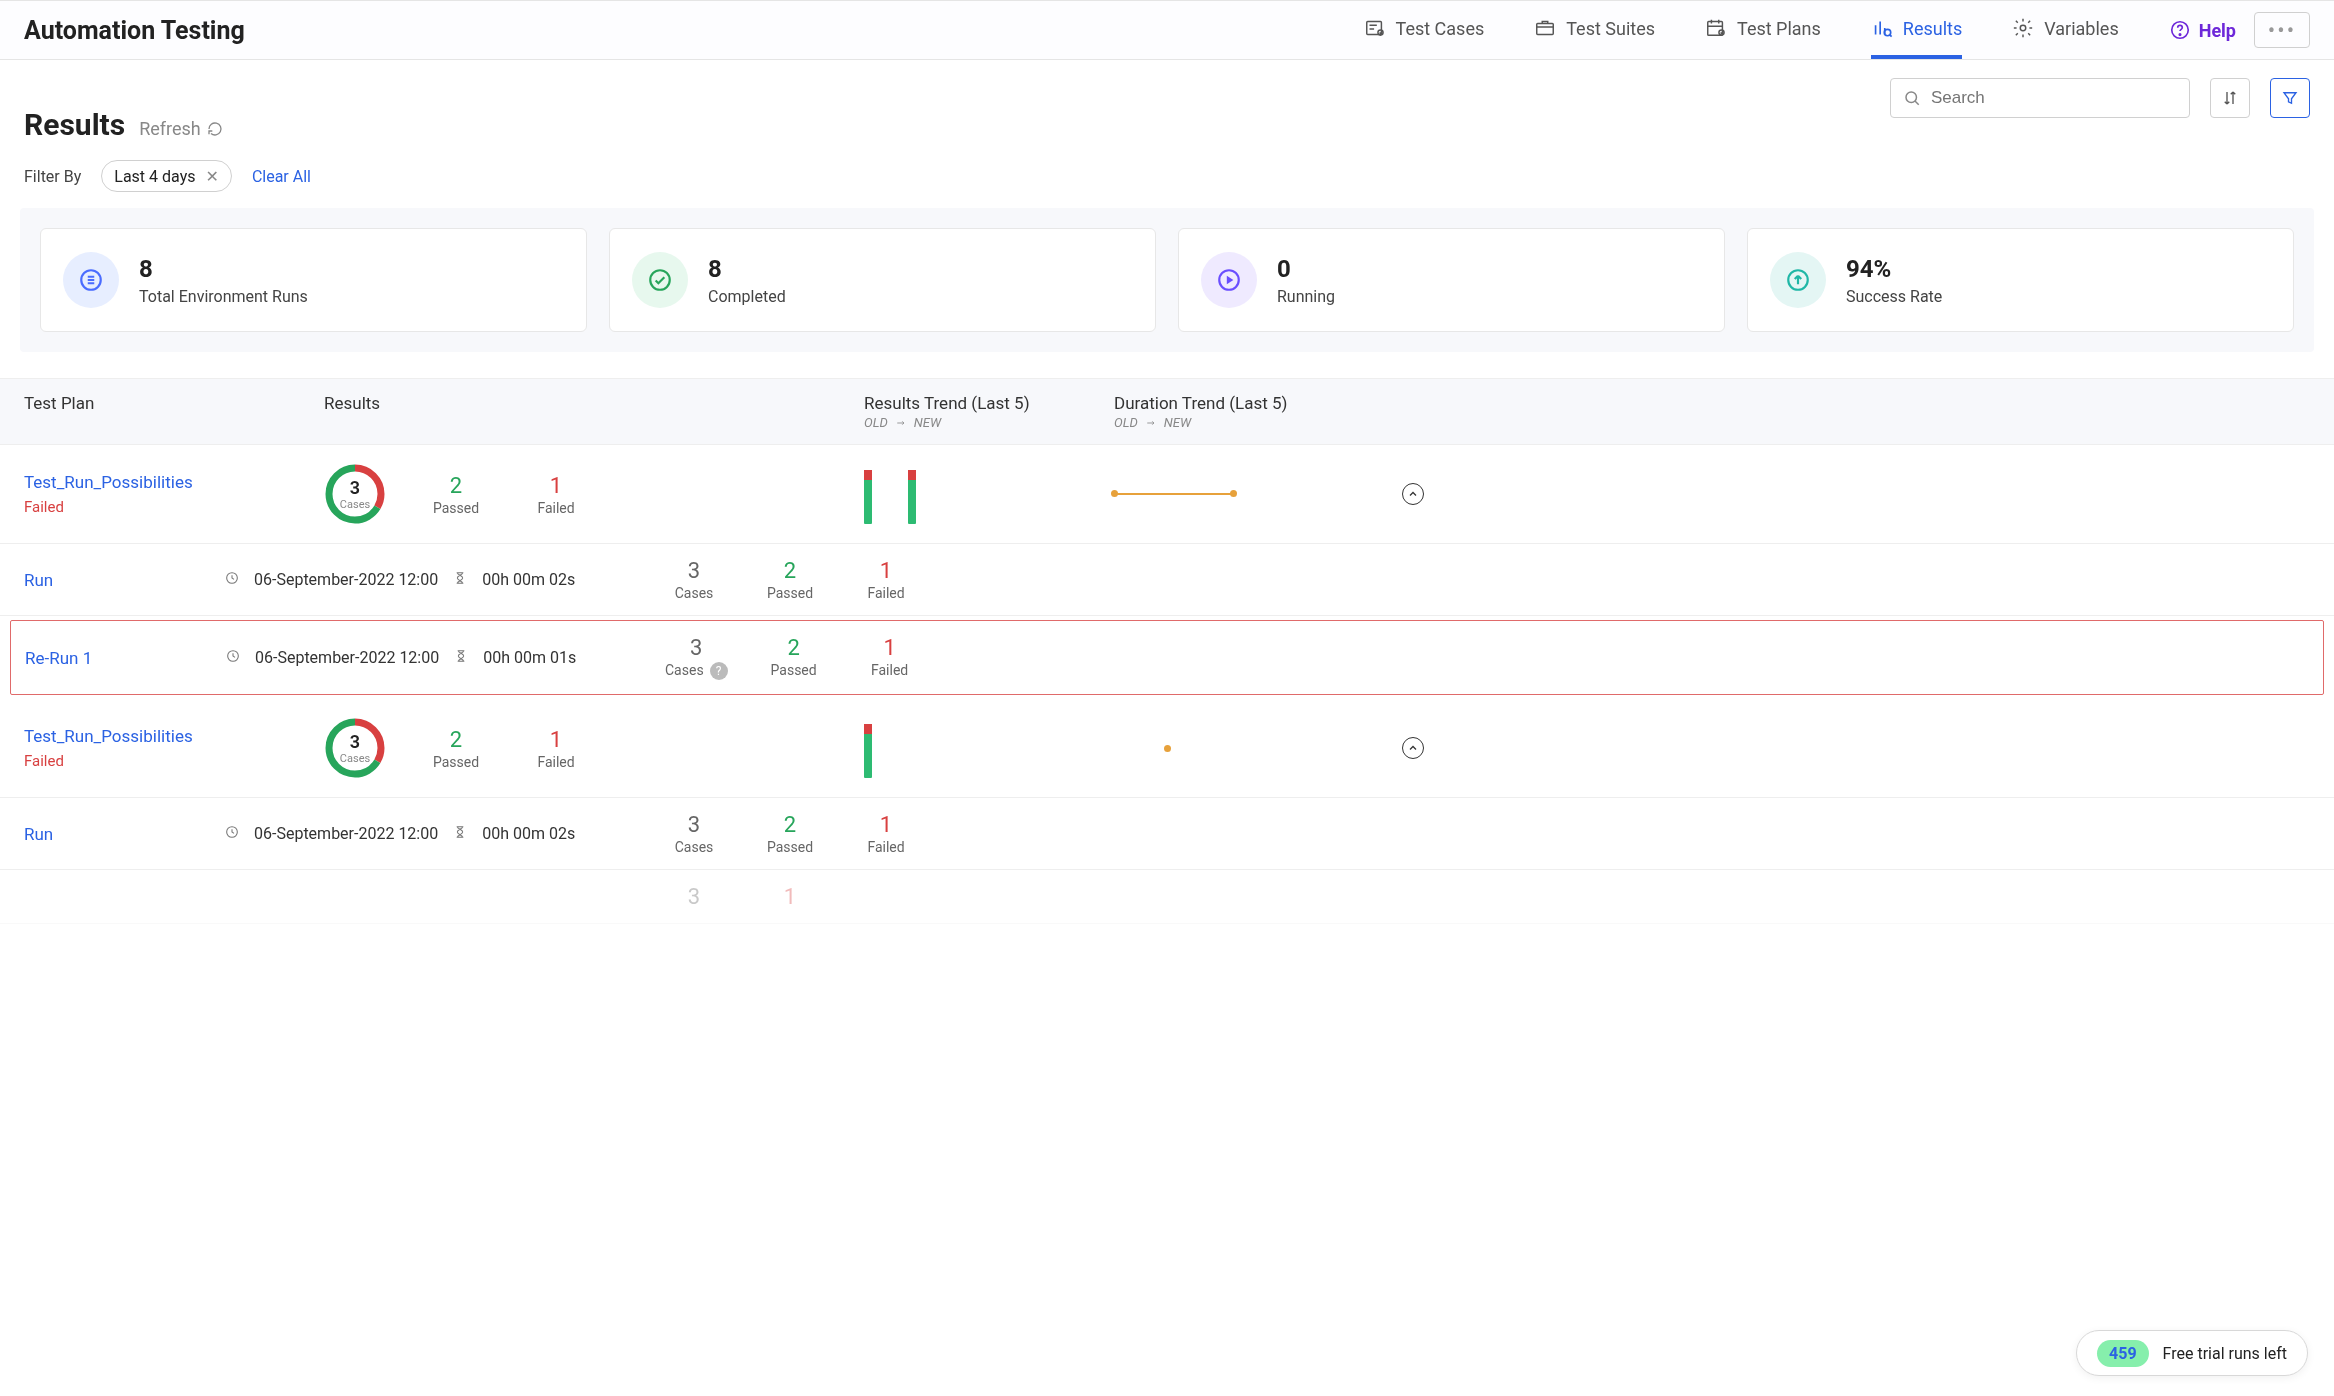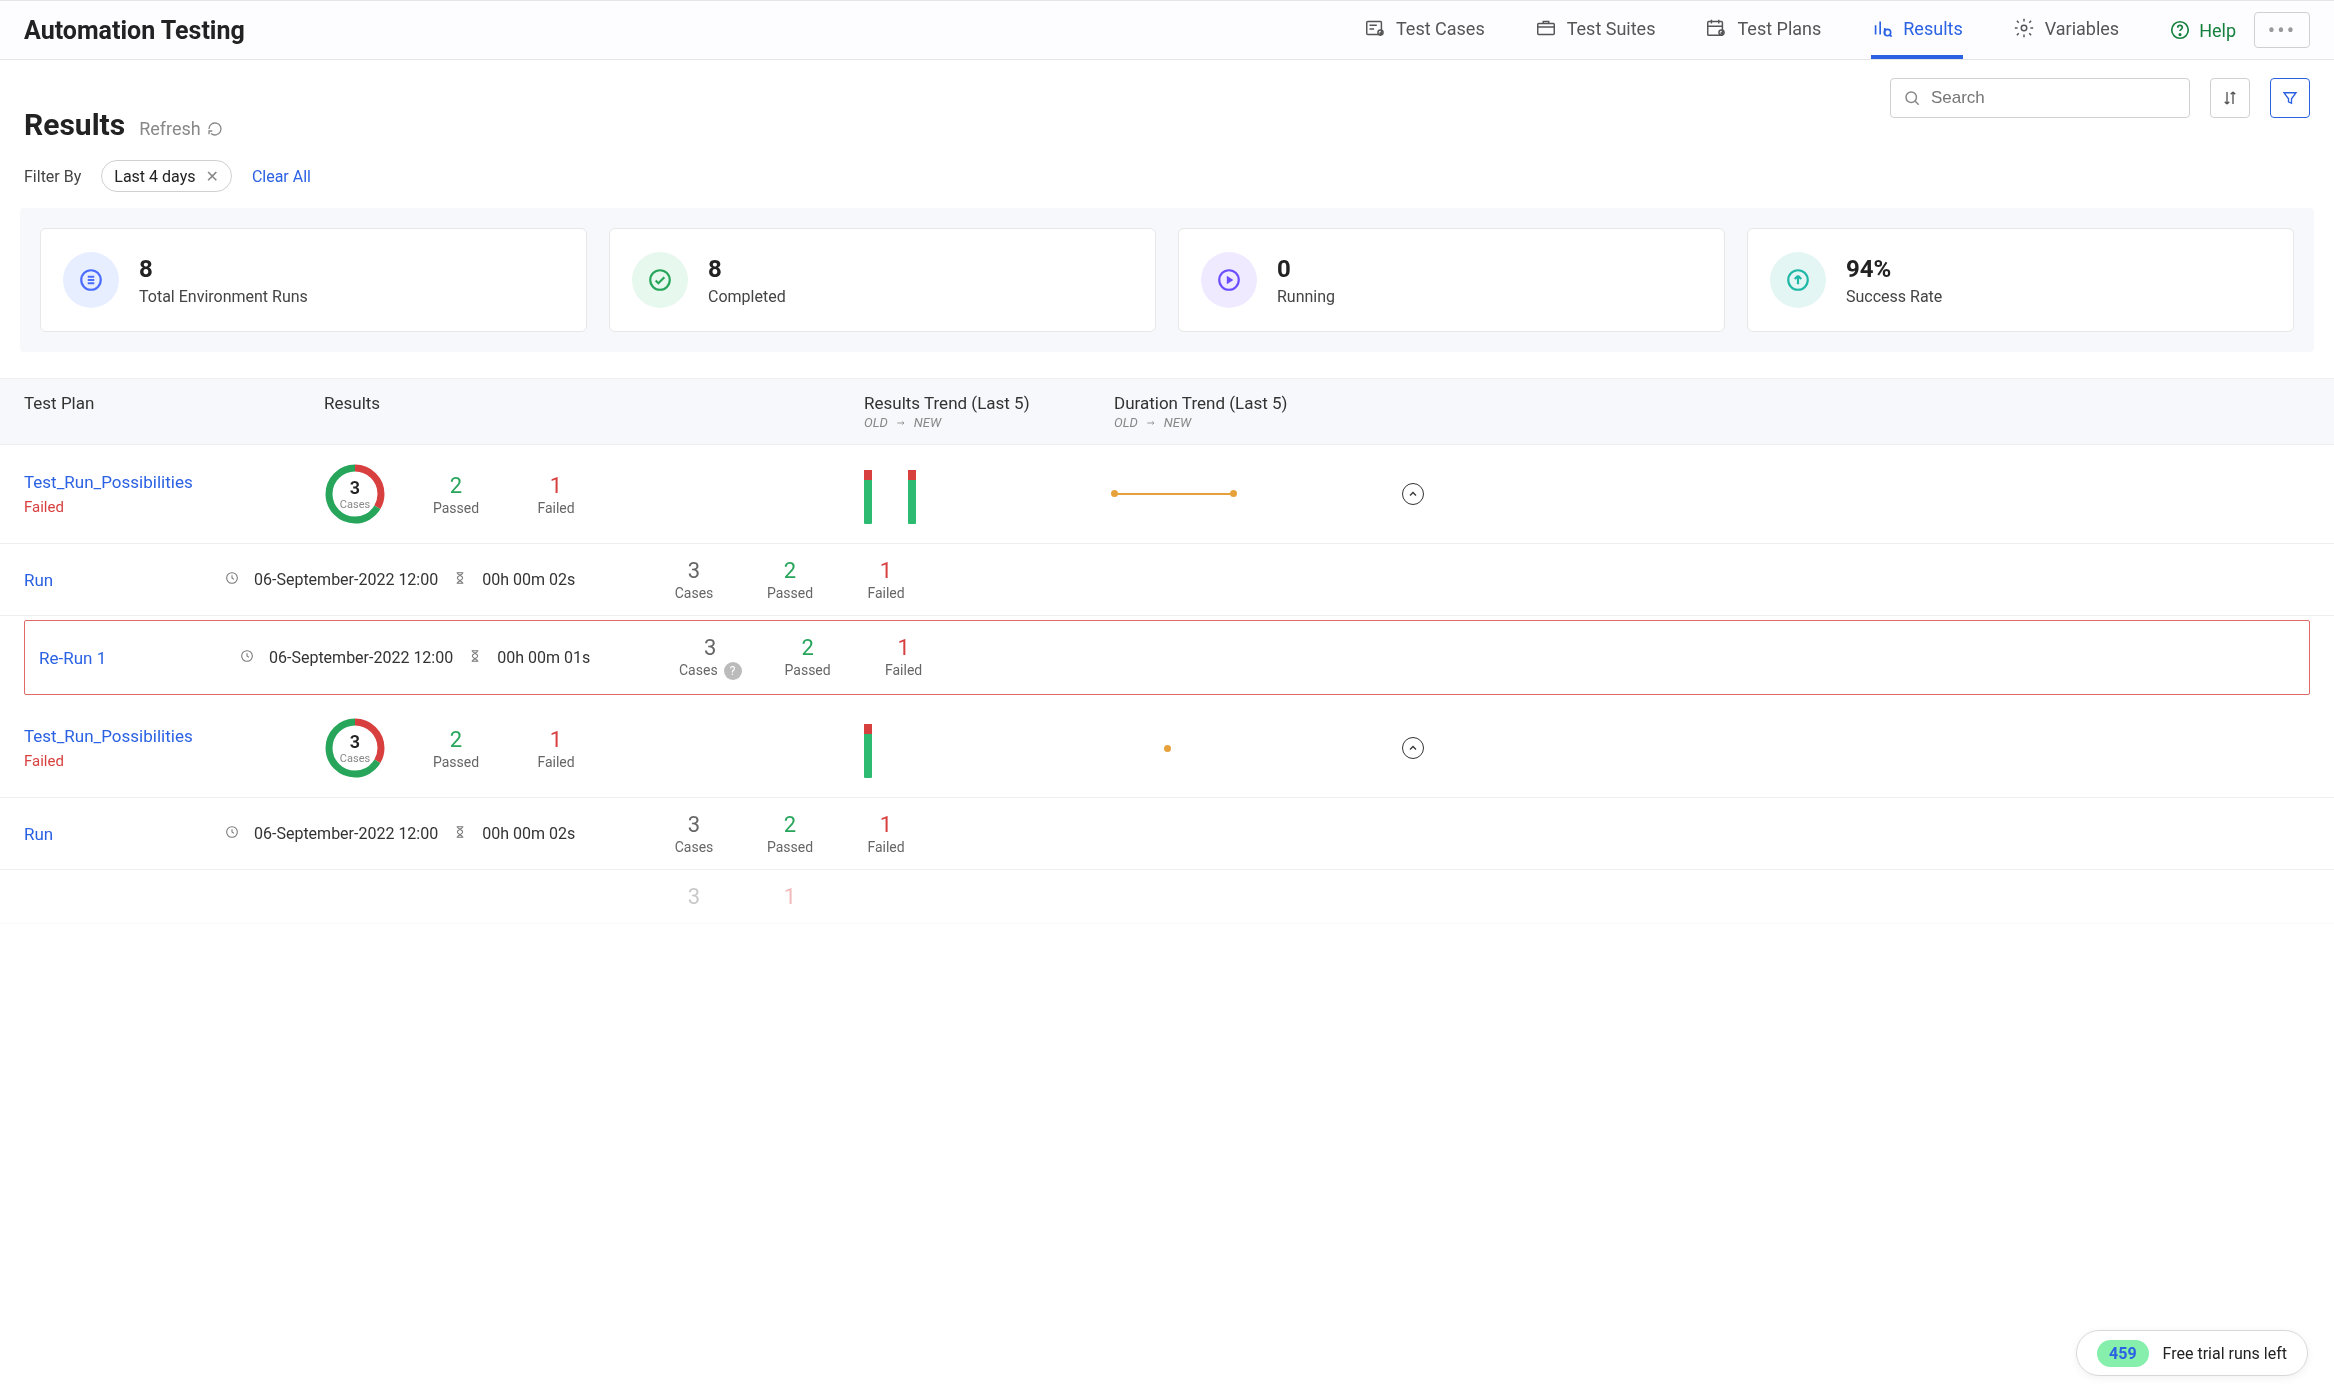--- a/index.html
+++ b/index.html
@@ -18,21 +18,21 @@
   .app-title { font-size: 25px; font-weight: 700; margin-right: auto; }
   .nav-tabs { display: flex; gap: 50px; align-items: center; height: 100%; }
   .nav-tab {
     display: flex; align-items: center; gap: 10px;
     color: #555; font-size: 18px; height: 100%;
     border-bottom: 4px solid transparent;
     cursor: pointer;
   }
   .nav-tab.active { color: #2b62e3; border-bottom-color: #2b62e3; }
   .nav-tab svg { width: 22px; height: 22px; }
-  .help-link { display: flex; align-items: center; gap: 8px; color: #15803d; font-size: 18px; margin-left: 50px; cursor: pointer; }
+  .help-link { display: flex; align-items: center; gap: 8px; color: #6d28d9; font-size: 18px; margin-left: 50px; cursor: pointer; font-weight: bold; }
   .more-btn {
     width: 56px; height: 36px; border: 1px solid #d0d0d0; border-radius: 4px;
     display: flex; align-items: center; justify-content: center; margin-left: 18px; cursor: pointer;
     color: #999; font-size: 22px; letter-spacing: 2px;
   }
 
   
   .page-hdr { padding: 18px 24px 0 24px; display: flex; align-items: flex-start; gap: 20px; }
   .page-hdr-left { flex: 1; }
   .page-title-row { display: flex; align-items: baseline; gap: 14px; }
@@ -134,21 +134,21 @@
 
   
   .subrun {
     display: grid;
     grid-template-columns: 200px 440px 1fr;
     padding: 14px 24px;
     align-items: center;
     border-bottom: 1px solid #eee;
     background: #fff;
   }
-  .subrun.highlight { border: 1.5px solid #e06a6a; border-radius: 2px; margin: 4px 24px; padding: 14px 14px; }
+  .subrun.highlight { border: 1.5px solid #e06a6a; border-radius: 2px; margin: 4px 10px; padding: 14px 14px; }
   .subrun-name { color: #2b62e3; font-size: 17px; cursor: pointer; }
   .subrun-meta { display: flex; align-items: center; gap: 14px; color: #333; font-size: 16px; }
   .subrun-meta svg { width: 16px; height: 16px; color: #777; }
   .subrun-metrics { display: flex; gap: 36px; }
   .help-dot { width: 18px; height: 18px; border-radius: 50%; background: #bbb; color: #fff; font-size: 12px; display: inline-flex; align-items: center; justify-content: center; margin-left: 6px; }
 
   
   .trial-pill {
     position: fixed; right: 26px; bottom: 20px;
     background: #fff; border: 1px solid #d8d8d8; border-radius: 26px;

